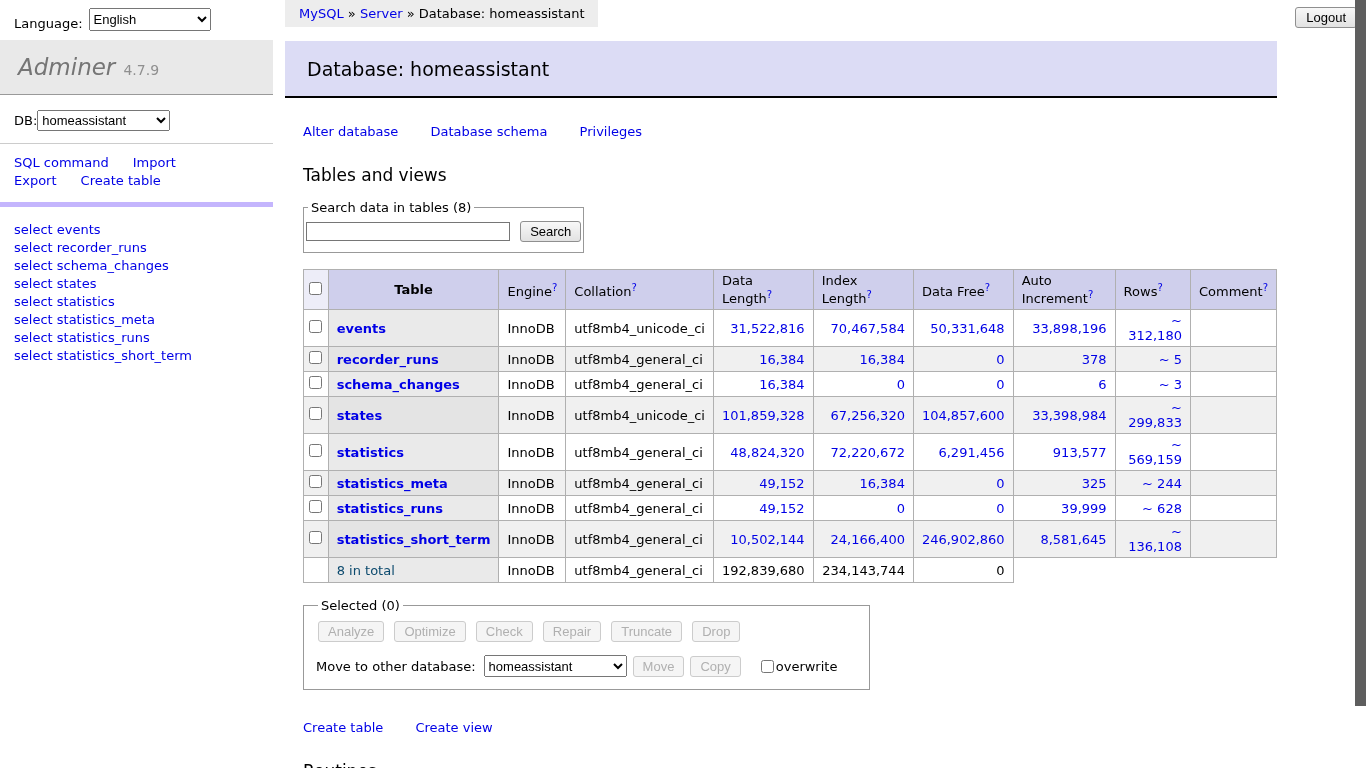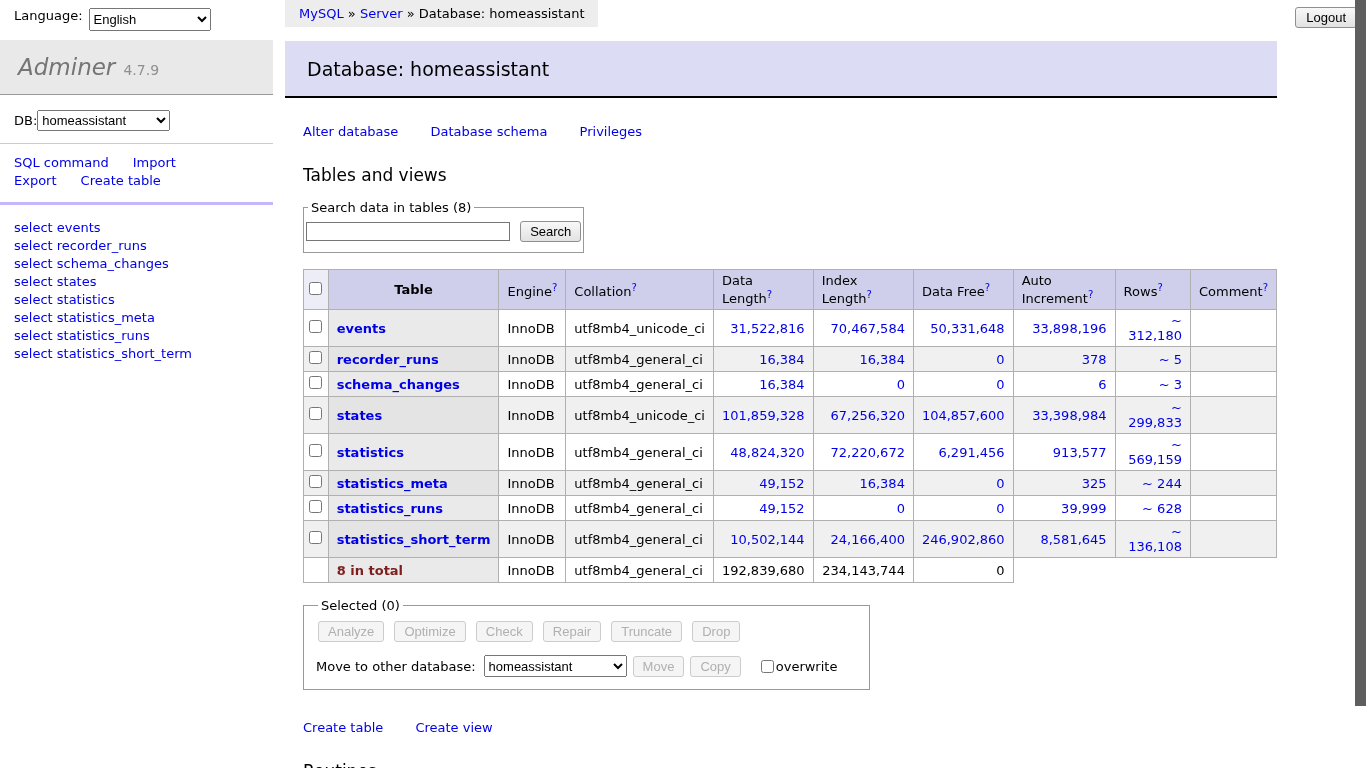--- a/index.html
+++ b/index.html
@@ -1,38 +1,38 @@
 <!DOCTYPE html>
 <html><head>
 <meta charset="utf-8">
 <style>
   * { margin:0; padding:0; box-sizing:border-box; }
   html,body { width:1366px; height:768px; background:#fff; overflow:hidden;
     font-family:"DejaVu Sans","Liberation Sans",sans-serif; font-size:13px; color:#000; }
   a { color:#0000e6; text-decoration:none; cursor:pointer; }
 
   
-  .lang-row { position:absolute; top:8px; left:14px; display:flex; align-items:flex-start; gap:6px; }
+  .lang-row { position:absolute; top:8px; left:14px; display:flex; align-items:flex-end; gap:6px; }
   .lang-row select { font-size:13px; height:23px; width:122px; }
   .logout-btn { position:absolute; top:7px; right:9px; font-size:13px; padding:2px 10px;
     background:linear-gradient(#f8f8f8,#e2e2e2); border:1px solid #8f8f8f; border-radius:3px; cursor:pointer; }
 
   
   .scrollbar { position:absolute; top:0; right:0; width:11px; height:768px; background:#fff; }
   .scrollbar .thumb { position:absolute; top:0; left:0; width:11px; height:706px; background:#5e5e5e; }
 
   
   .sidebar { position:absolute; left:0; top:40px; width:273px; }
   .app-block { background:#e9e9e9; border-bottom:1px solid #999; padding:14px 0 14px 18px; }
   .app-name { font-style:italic; color:#757575; font-size:23px; }
   .app-version { color:#8f8f8f; font-size:14px; margin-left:4px; }
   .db-row { display:flex; align-items:center; gap:0; padding:15px 0 12px 14px;
     border-bottom:1px solid #ccc; }
   .db-row select { font-size:13px; height:21px; width:133px; }
-  .side-links { padding:10px 0 12px 14px; border-bottom:3px solid #c4b5fd; line-height:18px; }
+  .side-links { padding:10px 0 12px 14px; border-bottom:5px solid #c4b5fd; line-height:18px; }
   .side-links a { margin-right:24px; }
   .side-tables { padding:14px 0 0 14px; line-height:18px; }
   .side-tables a { display:block; }
 
   
   .main { position:absolute; left:285px; top:0; width:992px; }
   .breadcrumb { display:inline-block; background:#ededed; padding:6px 14px; font-size:13px; }
   .page-title { background:#dcdcf5; border-bottom:2px solid #000; padding:17px 0 16px 22px;
     font-size:19px; font-weight:normal; margin-top:14px; }
   .content { padding:0 0 0 18px; }
@@ -53,21 +53,21 @@
   thead td, thead th { background:#cfcfec; font-weight:normal; text-align:left; }
   thead th.tbl-col { font-weight:bold; text-align:center; }
   thead td.cb-col { background:#ededf8; }
   sup a { font-size:10px; }
   tbody th.name { background:#eaeaea; text-align:left; }
   tbody tr.even td { background:#f0f0f0; }
   tbody tr.even th.name { background:#e4e4e4; }
   td.cb, thead td.cb-col { width:28px; text-align:center; padding:3px 4px; }
   .num { text-align:right; }
   a.tbl-link { font-weight:bold; }
-  tr.total th.name { font-weight:bold; color:#7f1d1d; }
+  tr.total th.name { font-weight:normal; color:#0c4a6e; }
   tr.total td { background:#fff; }
 
   
   .selected-fs { width:567px; padding:8px 12px 12px; }
   .sel-buttons .btn:first-child { margin-left:2px; }
   .move-row { margin-top:13px; display:flex; align-items:center; }
   .move-row select { font-size:13px; height:22px; width:143px; margin-left:8px; }
   .move-row label { display:flex; align-items:center; margin-left:20px; }
   .move-row input[type=checkbox] { margin-right:2px; }
 

